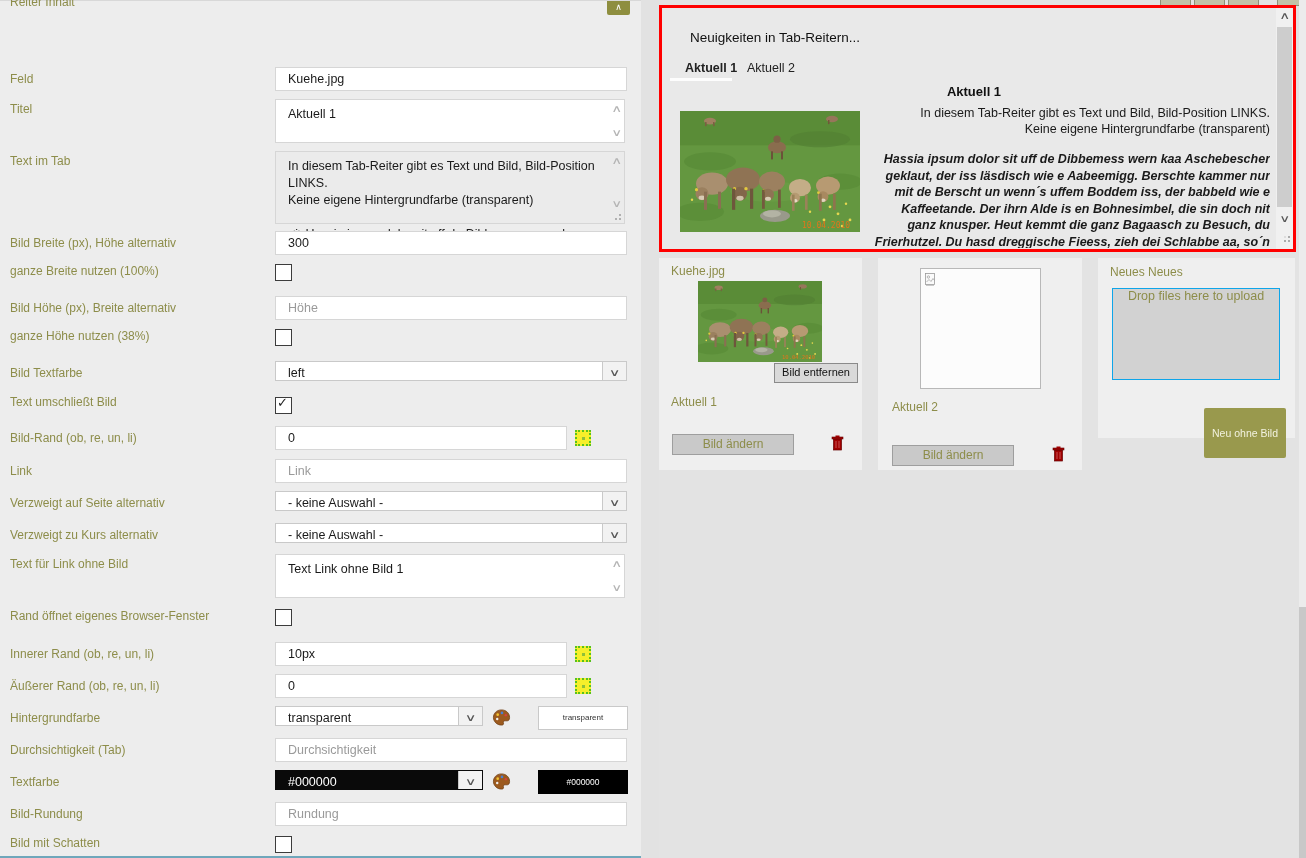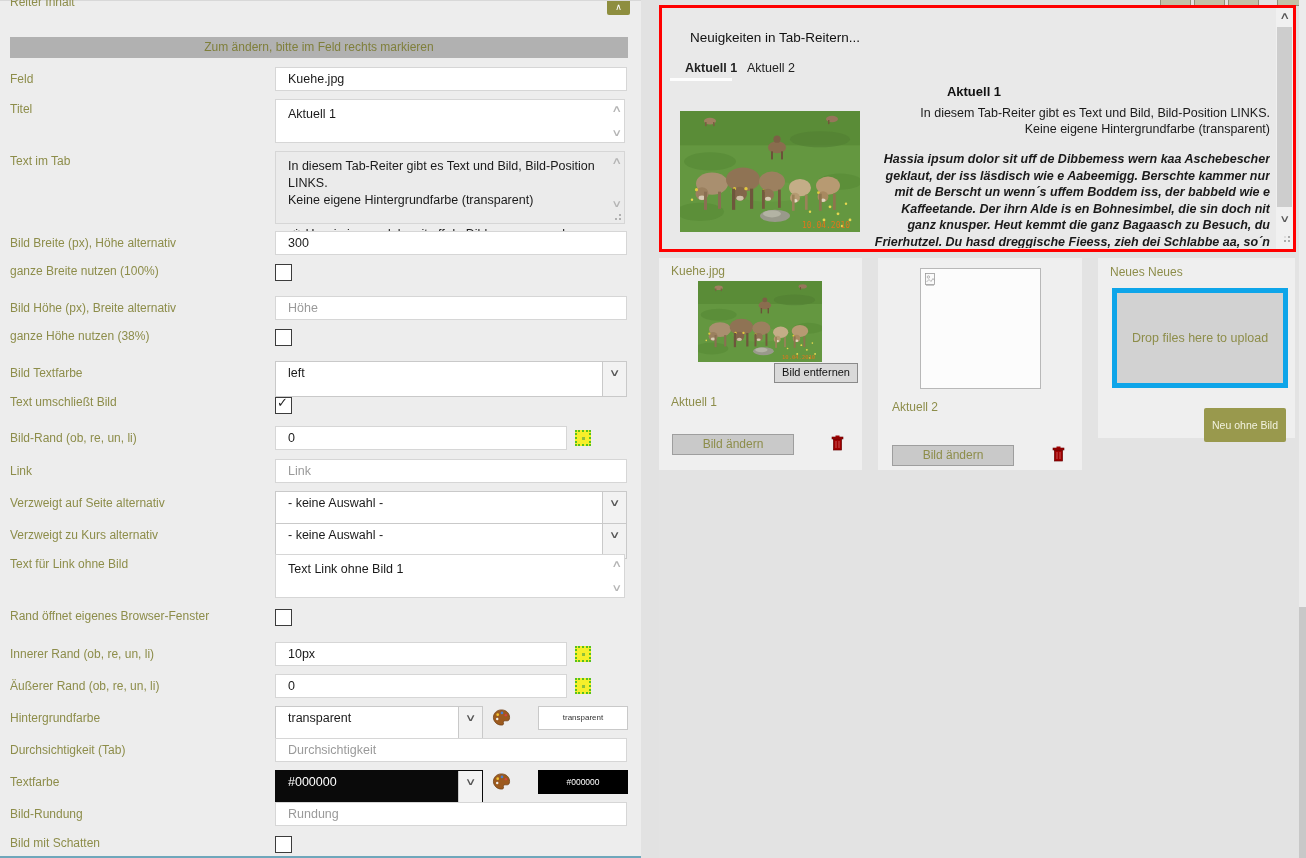--- a/index.html
+++ b/index.html
@@ -21,21 +21,21 @@
   .inp.short{width:278px}
   .ta{position:absolute;left:275px;width:350px;border:1px solid #d6d6d6;background:#fff;
       font-size:12.5px;color:#1a1a1a;padding:6px 22px 0 12px;box-sizing:border-box;line-height:17px}
   .ta.gray{background:#ebebeb}
   .sc-up,.sc-dn{position:absolute;right:4px;color:#b4b4b4;font-size:10px;line-height:10px;
                 transform:scaleX(1.5);cursor:pointer}
   .sc-up{top:4px}.sc-dn{bottom:4px}
   .grip{position:absolute;right:2px;bottom:2px;width:9px;height:9px}
   .grip::before{content:"";position:absolute;right:1px;bottom:1px;width:2px;height:2px;background:#b0b0b0;
                 box-shadow:-4px 0 #b0b0b0,0 -4px #b0b0b0}
-  .sel{position:absolute;left:275px;width:352px;height:36px;border:1px solid #c9c9c9;background:#fff;box-sizing:border-box;cursor:pointer}
+  .sel{position:absolute;left:275px;width:352px;height:20px;border:1px solid #c9c9c9;background:#fff;box-sizing:border-box;cursor:pointer}
   .sel .sel-val{position:absolute;left:12px;top:4px;font-size:12.5px;color:#1a1a1a;white-space:nowrap}
   .sel .sel-btn{position:absolute;right:0;top:0;width:23px;height:100%;background:#f2f2f2;border-left:1px solid #c9c9c9;
                 color:#555;font-size:10px;text-align:center;line-height:22px;transform-origin:center}
   .sel .sel-btn span{display:inline-block;transform:scaleX(1.6)}
   .sel.half{width:208px}
   .sel.dark{background:#0a0a0a;border-color:#0a0a0a}
   .sel.dark .sel-val{color:#fff}
   .cb{position:absolute;left:275px;width:15px;height:15px;border:1.6px solid #3c3c3c;background:#fff;cursor:pointer}
   .cb .mark{position:absolute;left:1px;top:-3px;font-size:13px;color:#222}
   .icon-margin{position:absolute;left:575px;width:16px;height:16px;background:#f6ef2a;
@@ -75,24 +75,24 @@
   .card3{left:1098px;width:197px;height:180px}
   .card-label{position:absolute;color:#8d8d4a;font-size:12px}
   .thumb{position:absolute;left:39px;top:23px;width:124px;height:81px}
   .btn-remove{position:absolute;right:4px;top:105px;height:18px;background:#d9d9d9;border:1px solid #8a8a8a;
               color:#111;font-size:11px;line-height:16px;padding:0 7px;cursor:pointer}
   .btn-change{position:absolute;width:120px;height:19px;background:#c9c9c9;border:1px solid #9e9e9e;
               color:#8d8d4a;font-size:12px;text-align:center;line-height:18px;cursor:pointer}
   .trash{position:absolute;cursor:pointer}
   .img-frame{position:absolute;left:42px;top:10px;width:119px;height:119px;background:#fcfcfc;border:1px solid #b8b8b8}
   .broken-icon{position:absolute;left:4px;top:4px}
-  .dropzone{position:absolute;left:14px;top:30px;width:166px;height:90px;background:#d2d2d2;border:5px solid #0ea5e9;
-            display:flex;align-items:center;justify-content:center;color:#8d8d4a;font-size:12.5px;cursor:pointer}
+  .dropzone{position:absolute;left:14px;top:30px;width:166px;height:90px;background:#d2d2d2;border:1px solid #0ea5e9;
+            display:flex;align-items:flex-start;justify-content:center;color:#8d8d4a;font-size:12.5px;cursor:pointer}
   .btn-new{position:absolute;right:9px;top:150px;height:18px;background:#99994d;border-radius:2px;
-           color:#f2f2df;font-size:10.5px;line-height:18px;padding:8px 8px;cursor:pointer}
+           color:#f2f2df;font-size:10.5px;line-height:18px;padding:16px 8px;cursor:pointer}
   
   .cut-btn{position:absolute;top:0;width:29px;height:5px;background:#c2c2a8;border:1px solid #8f8f77;border-top:none}
   .page-sb{position:absolute;left:1299px;top:0;width:7px;height:858px;background:#ececec}
   .page-sb .pthumb{position:absolute;left:0;top:607px;width:7px;height:251px;background:#c8c8c8;cursor:pointer}
 </style>
 </head>
 <body>
 
 <svg width="0" height="0" style="position:absolute" aria-hidden="true">
   <defs>
@@ -177,21 +177,20 @@
       <text x="122" y="116" font-size="8" fill="#e0761c" font-family="DejaVu Sans Mono, monospace">10.04.2010</text>
     </symbol>
   </defs>
 </svg>
 
 <div class="left-panel">
   <div class="panel-title">Reiter Inhalt</div>
   <div class="collapse-btn">
     <span>∧</span>
   </div>
-  <div class="instr-bar">Zum ändern, bitte im Feld rechts markieren</div>
 
   <div class="row" style="top:66px">
     <span class="lab" style="top:5px">Feld</span>
     <input class="inp" value="Kuehe.jpg" style="">
   </div>
 
   <div class="row" style="top:98px">
     <span class="lab" style="top:3px">Titel</span>
     <div class="ta" style="height:44px">
       <span>Aktuell 1</span>

